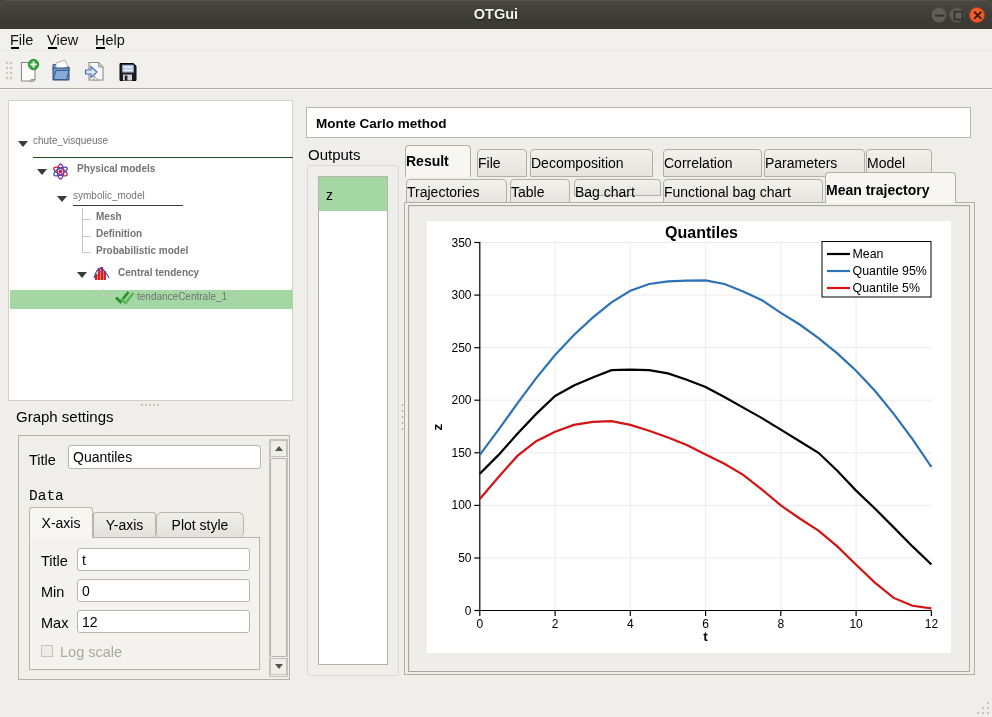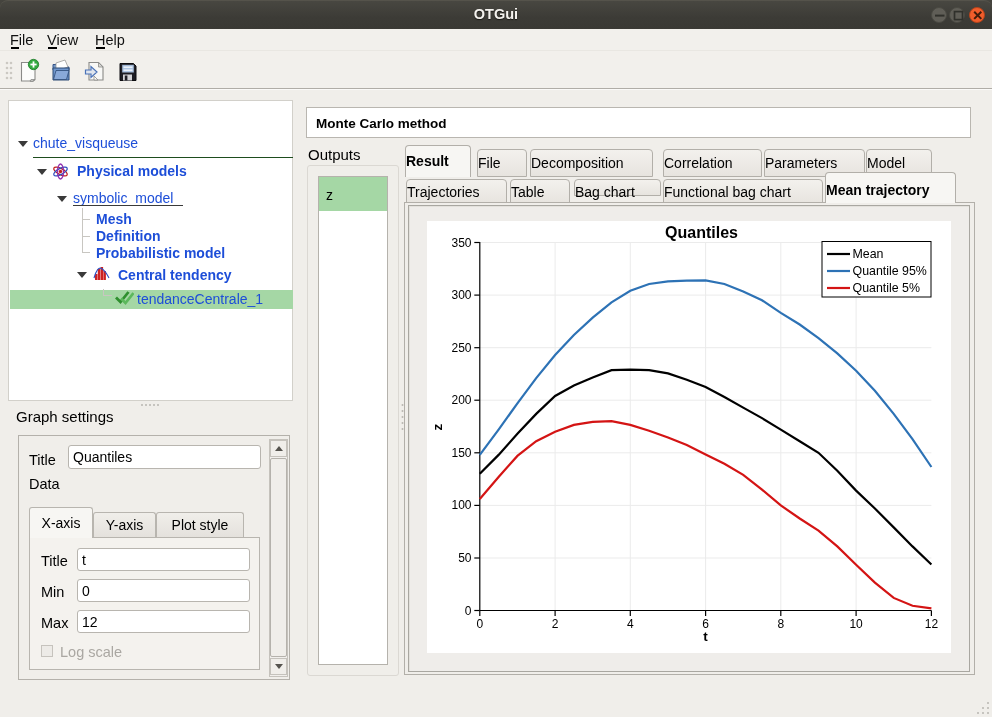--- a/index.html
+++ b/index.html
@@ -21,21 +21,21 @@
 .u{position:absolute;height:2px;background:#000;}
 
 #toolbar{position:absolute;left:0;top:51px;width:992px;height:38px;background:#f2f0ec;
  border-bottom:1px solid #b0ada7;box-shadow:0 1px 0 #fbfaf8;}
 
 #tree{position:absolute;left:8px;top:100px;width:285px;height:301px;background:#fff;
  border:1px solid #d2d0ca;}
 #studies{position:absolute;left:0px;top:0px;width:283px;height:27px;font-size:14px;
  background:linear-gradient(#46a341,#2e8c2b 50%,#1d6b1d);border:1px solid #17541a;
  color:#fff;font-weight:bold;font-size:13px;}
-.trow{position:absolute;font-size:14px;color:#1d4ed8;white-space:nowrap;}
+.trow{position:absolute;font-size:10px;color:#737373;white-space:nowrap;}
 .tb{font-weight:bold;}
 .arr{position:absolute;width:0;height:0;border-left:5px solid transparent;
  border-right:5px solid transparent;border-top:6px solid #3a3a3a;}
 .branch{position:absolute;border-left:1px solid #c8c6c1;border-bottom:1px solid #c8c6c1;}
 #selrow{position:absolute;left:1px;top:188.5px;width:283px;height:19px;background:#a5d7a5;}
 
 #gslabel{position:absolute;left:16px;top:407.5px;font-size:15px;}
 #gsbox{position:absolute;left:18px;top:435px;width:272px;height:245px;
  border:1px solid #b4b1ab;background:#f0eeea;}
 .fld{position:absolute;background:#fff;border:1px solid #b8b5af;border-radius:3px;
@@ -187,24 +187,24 @@
     <circle cx="6" cy="3" r="1" fill="#b9b6b0"></circle>
  <circle cx="10" cy="3" r="1" fill="#b9b6b0"></circle>
     <circle cx="14" cy="3" r="1" fill="#b9b6b0"></circle>
  <circle cx="18" cy="3" r="1" fill="#b9b6b0"></circle>
 </svg>
 <div id="gslabel">Graph settings</div>
 
 <div id="gsbox">
  <div class="lbl13" style="left:10px;top:16px;">Title</div>
  <div class="fld" style="left:49px;top:9px;width:193px;height:24px;">Quantiles</div>
- <div class="lbl13" style="left:10px;top:40px;">Data</div>
+ <div class="lbl13" style="left:10px;top:52px;font-family:Liberation Mono, monospace;">Data</div>
  <div class="stab" style="left:10px;top:71px;width:64px;height:31px;background:#f7f6f3;z-index:3;padding-top:7px;">X-axis</div>
  <div class="stab" style="left:74px;top:76px;width:63px;height:26px;background:linear-gradient(#f0eeea,#e4e1dc);padding-top:4px;">Y-axis</div>
- <div class="stab" style="left:137px;top:76px;width:88px;height:26px;background:linear-gradient(#f0eeea,#e4e1dc);padding-top:4px;">Plot style</div>
+ <div class="stab" style="left:137px;top:76px;width:88px;height:26px;background:linear-gradient(#f0eeea,#e4e1dc);padding-top:4px;border-radius:6px;">Plot style</div>
  <div id="spane">
   <div class="lbl13" style="left:11px;top:15px;">Title</div>
   <div class="fld" style="left:47px;top:10px;width:173px;height:23px;">t</div>
   <div class="lbl13" style="left:11px;top:46px;">Min</div>
   <div class="fld" style="left:47px;top:41px;width:173px;height:23px;">0</div>
   <div class="lbl13" style="left:11px;top:77px;">Max</div>
   <div class="fld" style="left:47px;top:72px;width:173px;height:23px;">12</div>
   <div style="position:absolute;left:11px;top:107px;width:12px;height:12px;border:1px solid #c6c3bd;background:#edebe7;"></div>
   <div class="lbl13" style="left:30px;top:106px;color:#aaa7a2;">Log scale</div>
  </div>

